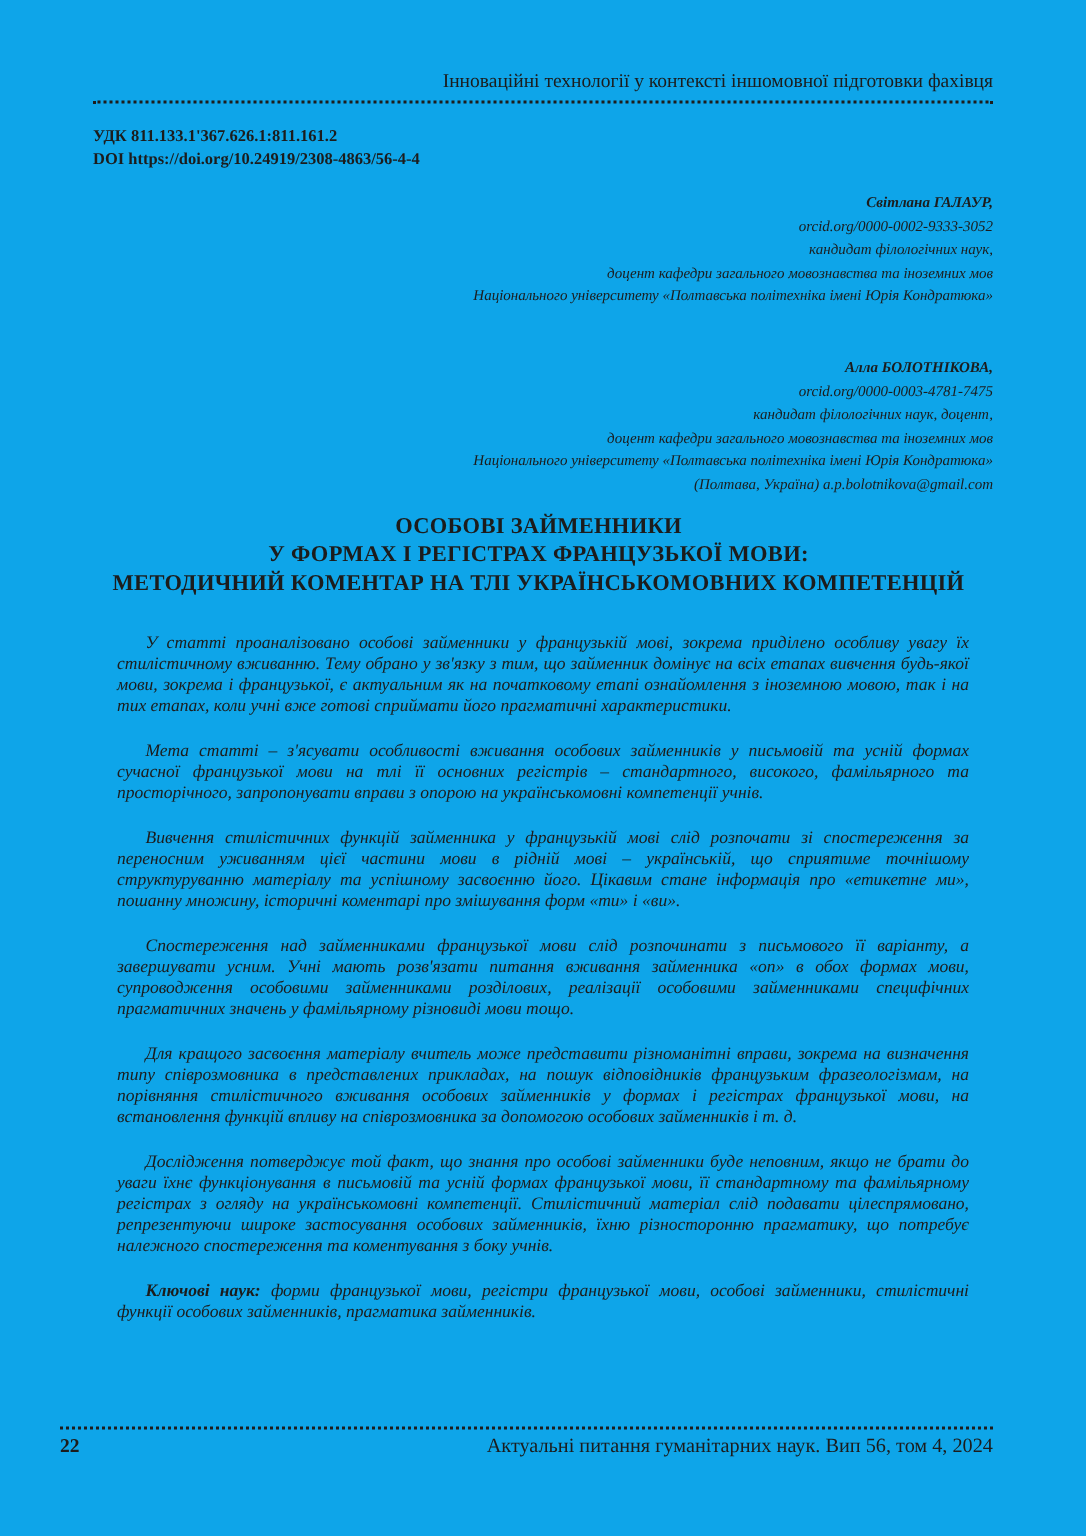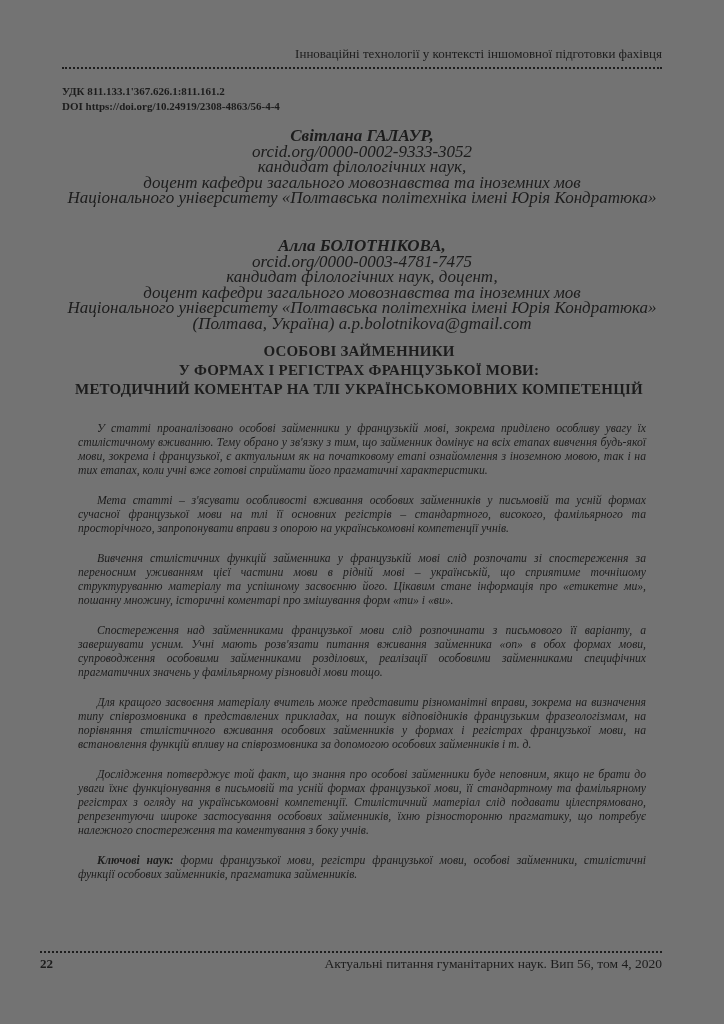--- a/index.html
+++ b/index.html
@@ -1,33 +1,33 @@
 <!DOCTYPE html>
 <html><head>
 <meta charset="utf-8">
 <style>
   html, body { margin: 0; padding: 0; background: #e8e8e8; }
   .page {
     position: relative;
     width: 724px; height: 1024px;
     margin: 0 auto;
-    background: #737373;
+    background: #0ea5e9;
     font-family: "Liberation Serif", serif;
     color: #1c1c1c;
     overflow: hidden;
   }
   .dotted-rule { border-bottom: 2px dotted #1d1d1d; height: 0; }
 
   .running-head { position: absolute; left: 62px; right: 62px; top: 46px; }
   .running-head-text { text-align: right; font-size: 13px; line-height: 16px; }
   .running-head .dotted-rule { margin-top: 5px; }
 
   .udc-block { position: absolute; left: 62px; top: 84px; font-weight: bold; font-size: 11px; line-height: 15px; }
 
-  .author-block { position: absolute; left: 62px; right: 62px; text-align: center; font-style: italic; font-size: 17px; line-height: 15.6px; }
+  .author-block { position: absolute; left: 62px; right: 62px; text-align: right; font-style: italic; font-size: 10px; line-height: 15.6px; }
   .author-block-1 { top: 128px; }
   .author-block-2 { top: 238px; }
   .author-name { font-weight: bold; }
 
   .article-title { position: absolute; left: 36px; right: 42px; top: 342px; text-align: center; font-weight: bold; font-size: 15px; line-height: 19px; letter-spacing: 0.2px; }
 
   .abstract { position: absolute; left: 62px; right: 62px; top: 406px; font-style: italic; font-size: 11.7px; line-height: 14px; text-align: justify; }
   .abstract p { margin: 16px; text-indent: 19px; }
   .keywords-label { font-weight: bold; }
 
@@ -81,17 +81,17 @@
     <p>Спостереження над займенниками французької мови слід розпочинати з письмового її варіанту, а завершувати усним. Учні мають розв'язати питання вживання займенника «on» в обох формах мови, супроводження особовими займенниками розділових, реалізації особовими займенниками специфічних прагматичних значень у фамільярному різновиді мови тощо.</p>
     <p>Для кращого засвоєння матеріалу вчитель може представити різноманітні вправи, зокрема на визначення типу співрозмовника в представлених прикладах, на пошук відповідників французьким фразеологізмам, на порівняння стилістичного вживання особових займенників у формах і регістрах французької мови, на встановлення функцій впливу на співрозмовника за допомогою особових займенників і т. д.</p>
     <p>Дослідження потверджує той факт, що знання про особові займенники буде неповним, якщо не брати до уваги їхнє функціонування в письмовій та усній формах французької мови, її стандартному та фамільярному регістрах з огляду на українськомовні компетенції. Стилістичний матеріал слід подавати цілеспрямовано, репрезентуючи широке застосування особових займенників, їхню різносторонню прагматику, що потребує належного спостереження та коментування з боку учнів.</p>
     <p><span class="keywords-label">Ключові наук:</span> <span>форми французької мови, регістри французької мови, особові займенники, стилістичні функції особових займенників, прагматика займенників.</span></p>
   </div>
 
   <div class="page-footer">
     <div class="dotted-rule"></div>
     <div class="footer-row">
       <span class="page-number">22</span>
-      <span class="journal-name">Актуальні питання гуманітарних наук. Вип 56, том 4, 2020</span>
+      <span class="journal-name">Актуальні питання гуманітарних наук. Вип 56, том 4, 2024</span>
     </div>
   </div>
 
 </div>
 
 </body></html>

